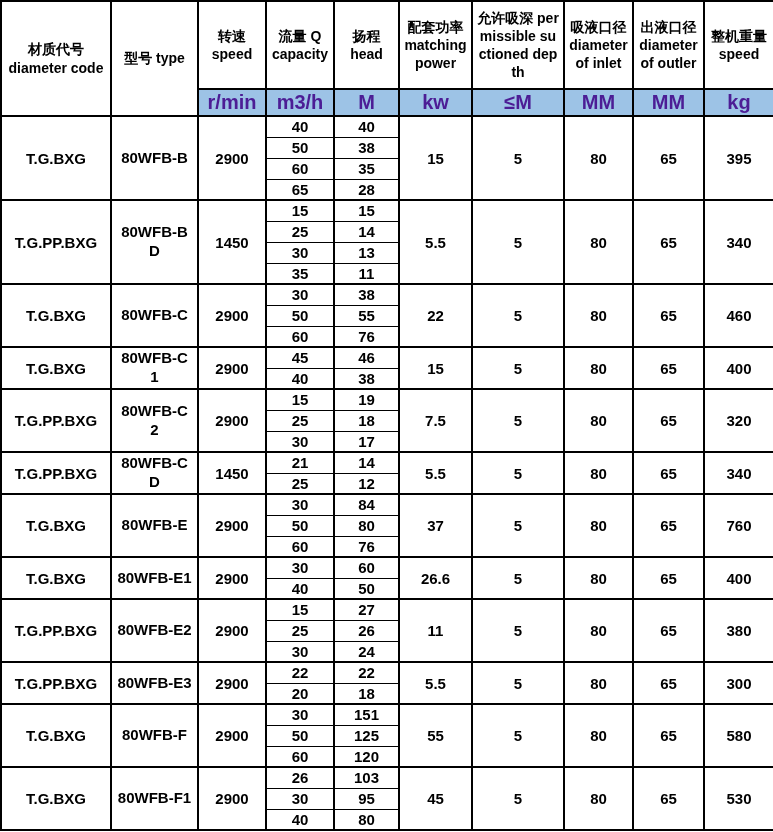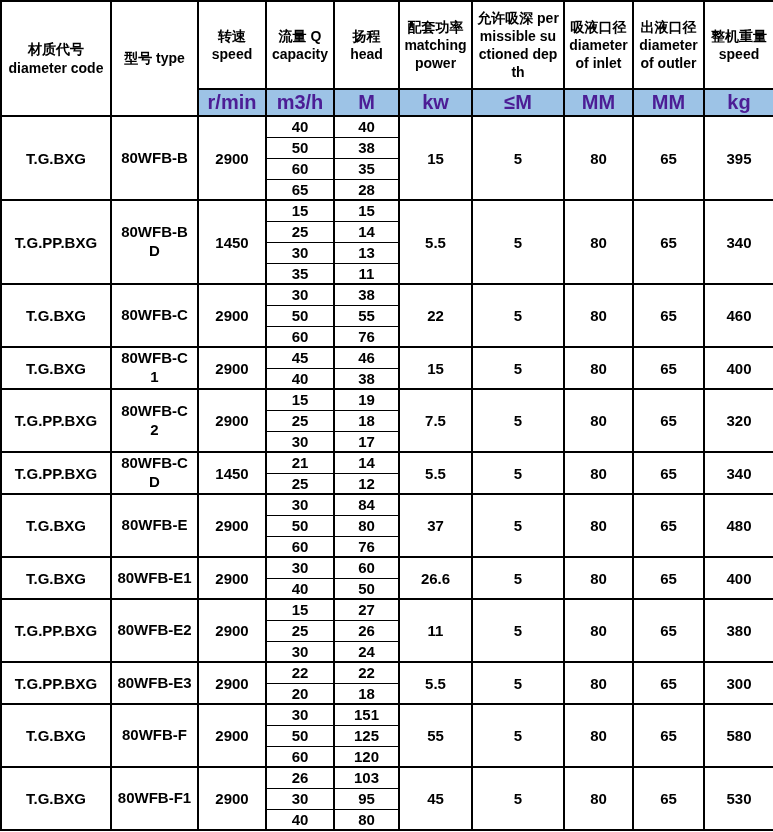--- a/index.html
+++ b/index.html
@@ -217,21 +217,21 @@
   <tr class="pt">
     <td class="cell" rowspan="3">T.G.BXG</td>
     <td class="cell type" rowspan="3">80WFB-E</td>
     <td class="cell" rowspan="3">2900</td>
     <td class="qh ft">30</td>
     <td class="qh ft">84</td>
     <td class="cell" rowspan="3">37</td>
     <td class="cell" rowspan="3">5</td>
     <td class="cell" rowspan="3">80</td>
     <td class="cell" rowspan="3">65</td>
-    <td class="cell" rowspan="3">480</td>
+    <td class="cell" rowspan="3">760</td>
   </tr>
   <tr class="pt">
     <td class="qh">50</td>
     <td class="qh">80</td>
   </tr>
   <tr class="pt">
     <td class="qh lt">60</td>
     <td class="qh lt">76</td>
   </tr>
 

